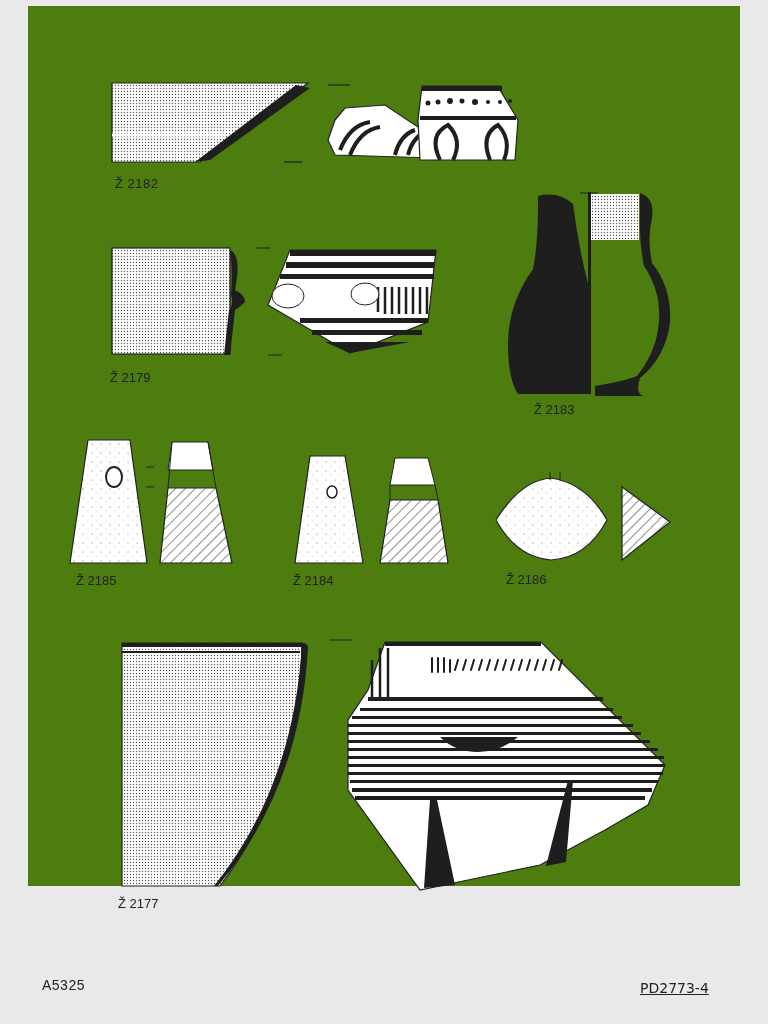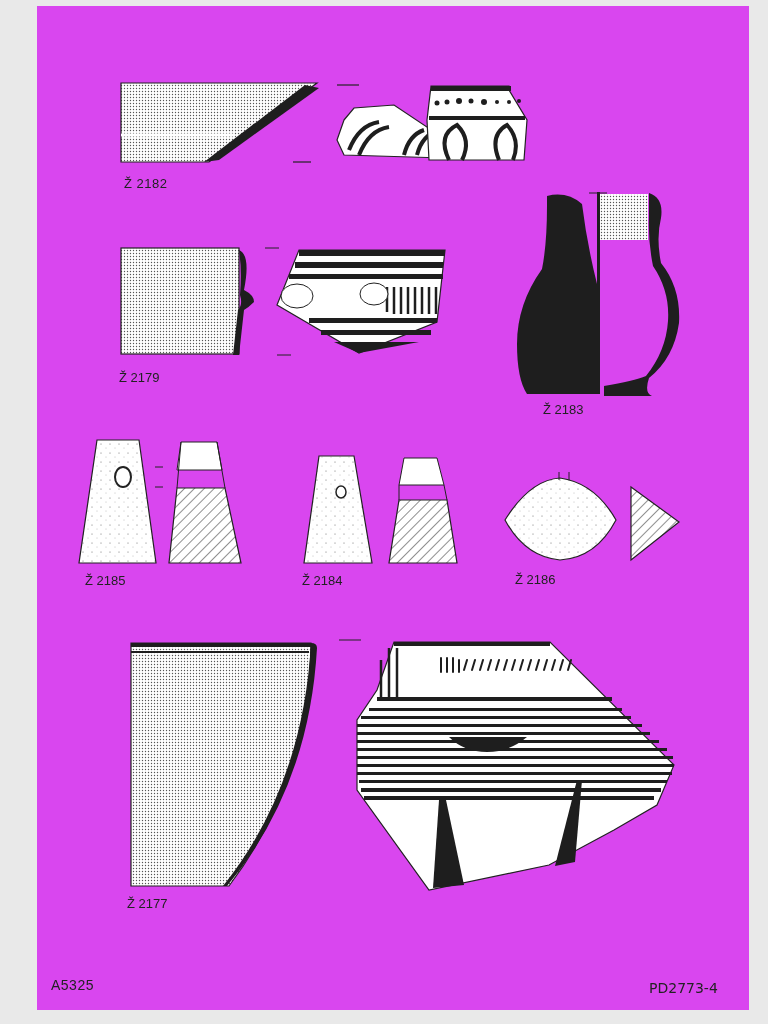--- a/index.html
+++ b/index.html
@@ -1,17 +1,17 @@
 <!DOCTYPE html>
 <html><head>
 <meta charset="utf-8">
 <style>
   html,body{margin:0;padding:0;}
   body{width:768px;height:1024px;background:#e9e9e9;position:relative;overflow:hidden;font-family:"Liberation Sans",sans-serif;}
-  .sheet{position:absolute;left:28px;top:6px;width:712px;height:1004px;background:#d946ef;margin-left:9px;}
+  .sheet{position:absolute;left:28px;top:6px;width:712px;height:880px;background:#4d7c0f;}
   .lbl{position:absolute;font-size:13px;color:#222;letter-spacing:0.5px;}
   .hand{position:absolute;font-family:"DejaVu Sans",sans-serif;font-size:14px;color:#222;}
   svg{position:absolute;left:0;top:0;}
 </style>
 </head>
 <body>
 
 <div class="sheet">
 <svg width="712" height="1004" viewBox="28 6 712 1004">
   <defs>
@@ -170,14 +170,14 @@
       <rect x="355" y="796" width="290" height="4"></rect>
     </g>
     <path d="M440,737 L518,737 Q500,752 478,752 Q455,752 440,737 Z" fill="#1e1e1e"></path>
     <polygon points="430,800 437,800 455,885 424,888" fill="#1e1e1e"></polygon>
     <polygon points="568,780 573,780 566,862 546,866" fill="#1e1e1e"></polygon>
   </g>
   <text x="118" y="908" font-size="13" fill="#222">Ž 2177</text>
 </svg>
 
 <div class="lbl" style="left:14px;top:971px;font-size:14px;">A5325</div>
-<div class="hand" style="left:612px;top:974px;">PD2773-4</div>
+<div class="hand" style="left:612px;top:974px;text-decoration:underline;">PD2773-4</div>
 </div>
 
 </body></html>

